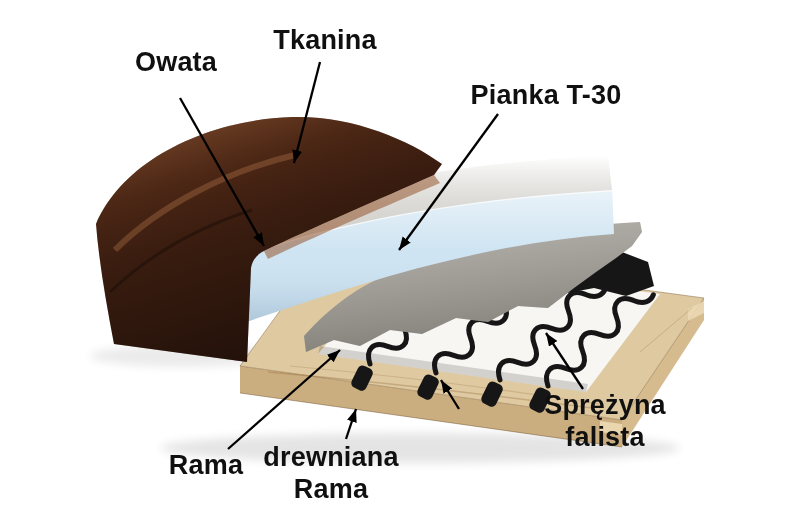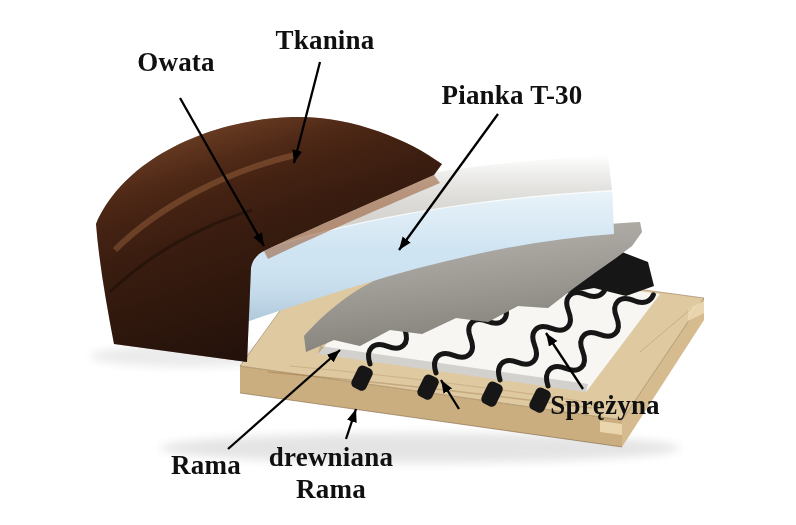--- a/index.html
+++ b/index.html
@@ -1,17 +1,17 @@
 <!DOCTYPE html>
 <html><head>
 <meta charset="utf-8">
 <style>
   html,body{margin:0;padding:0;background:#ffffff;}
   .stage{position:relative;width:796px;height:525px;overflow:hidden;background:#ffffff;
-         font-family:Liberation Serif, serif;}
+         font-family:Liberation Sans, sans-serif;}
   .art{position:absolute;left:0;top:0;}
   .lbl{position:absolute;transform:translateX(-50%);font-weight:700;font-size:27px;
        line-height:1.2;color:#101010;text-align:center;white-space:nowrap;letter-spacing:.2px;}
   .lbl span{display:block;text-align:center;}
 </style>
 </head>
 <body>
 
 <div class="stage">
 
@@ -117,27 +117,28 @@
       <line x1="346" y1="439" x2="356" y2="409" marker-end="url(#ah)" stroke="#000000"></line>
       <line x1="459" y1="409" x2="441" y2="380" marker-end="url(#ah)" stroke="#000000"></line>
       <line x1="583" y1="389" x2="546" y2="333" marker-end="url(#ah)" stroke="#000000"></line>
     </g>
   </svg>
 
   <div class="lbl" style="left:325px;top:24px;">Tkanina</div>
 
   <div class="lbl" style="left:176px;top:46px;">Owata</div>
 
-  <div class="lbl" style="left:512px;top:79px;">Pianka T-30</div>
+  <div class="lbl" style="left:546px;top:79px;">Pianka T-30</div>
 
   <div class="lbl" style="left:206px;top:449px;">Rama</div>
 
   <div class="lbl" style="left:331px;top:441px;">
     <span>drewniana</span>
     <span>Rama</span>
   </div>
 
 
   <div class="lbl" style="left:605px;top:389px;">
     <span>Sprężyna</span>
+    <span>falista</span>
   </div>
 
 </div>
 
 </body></html>

